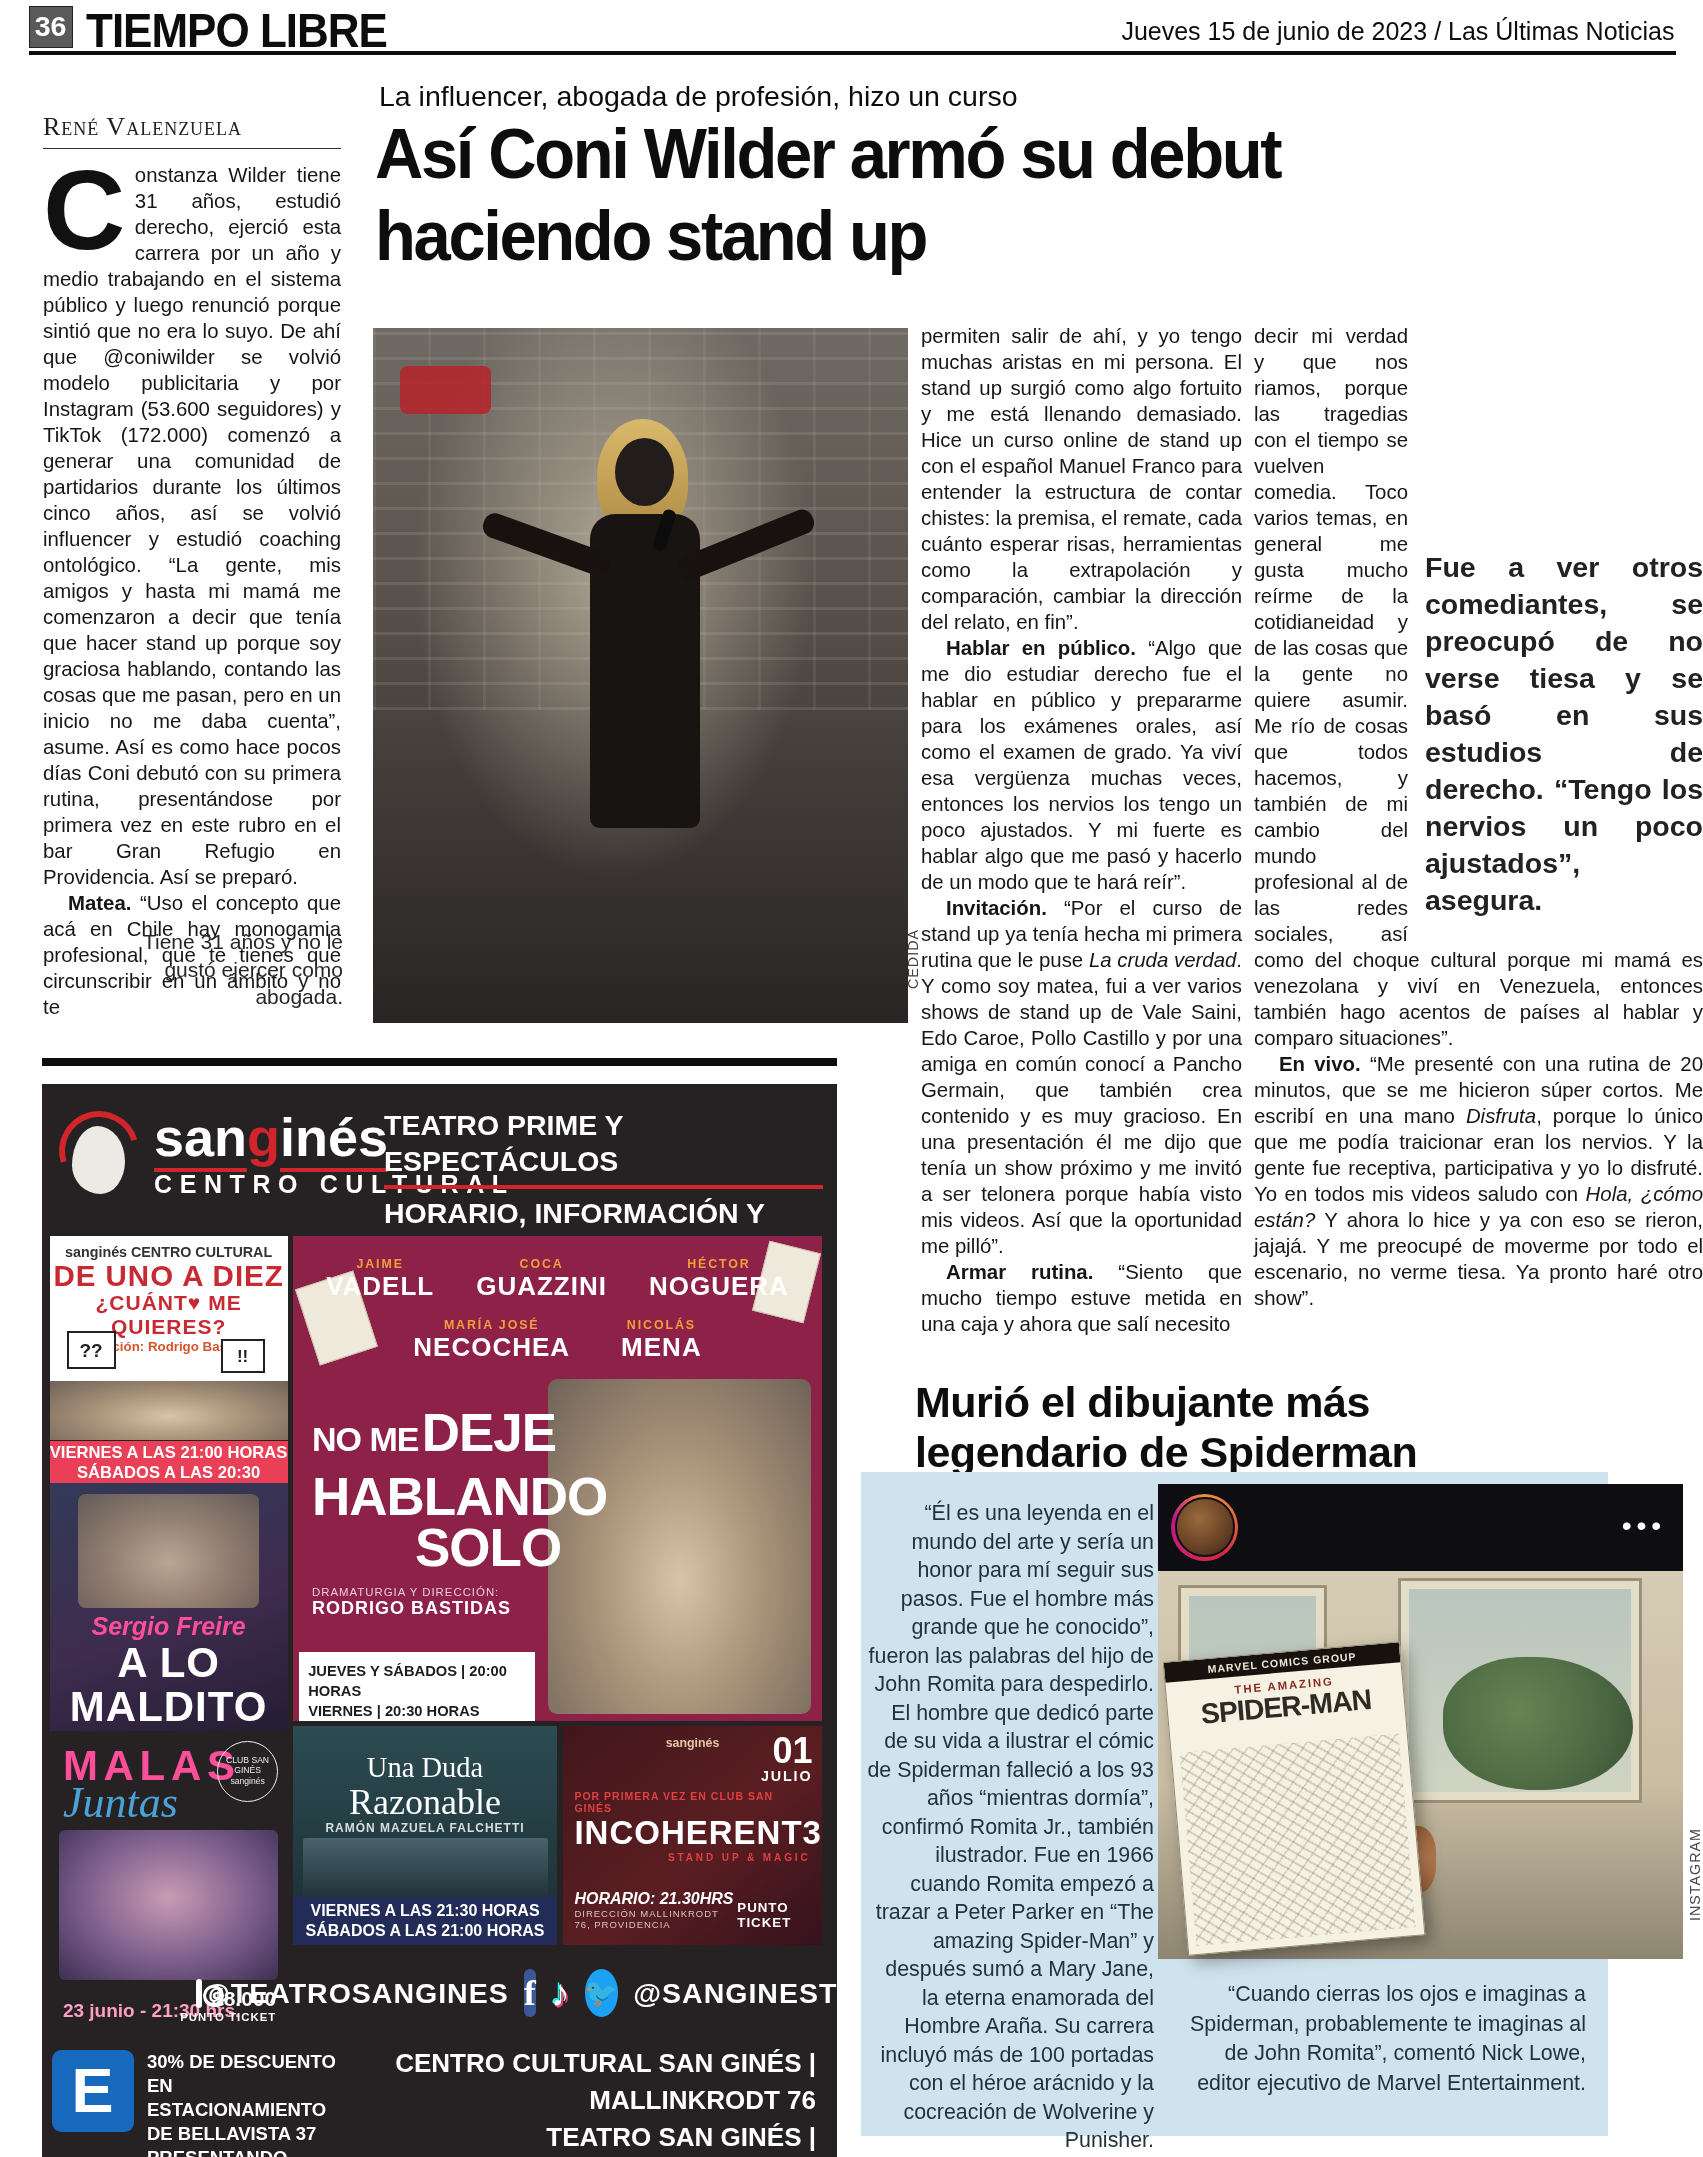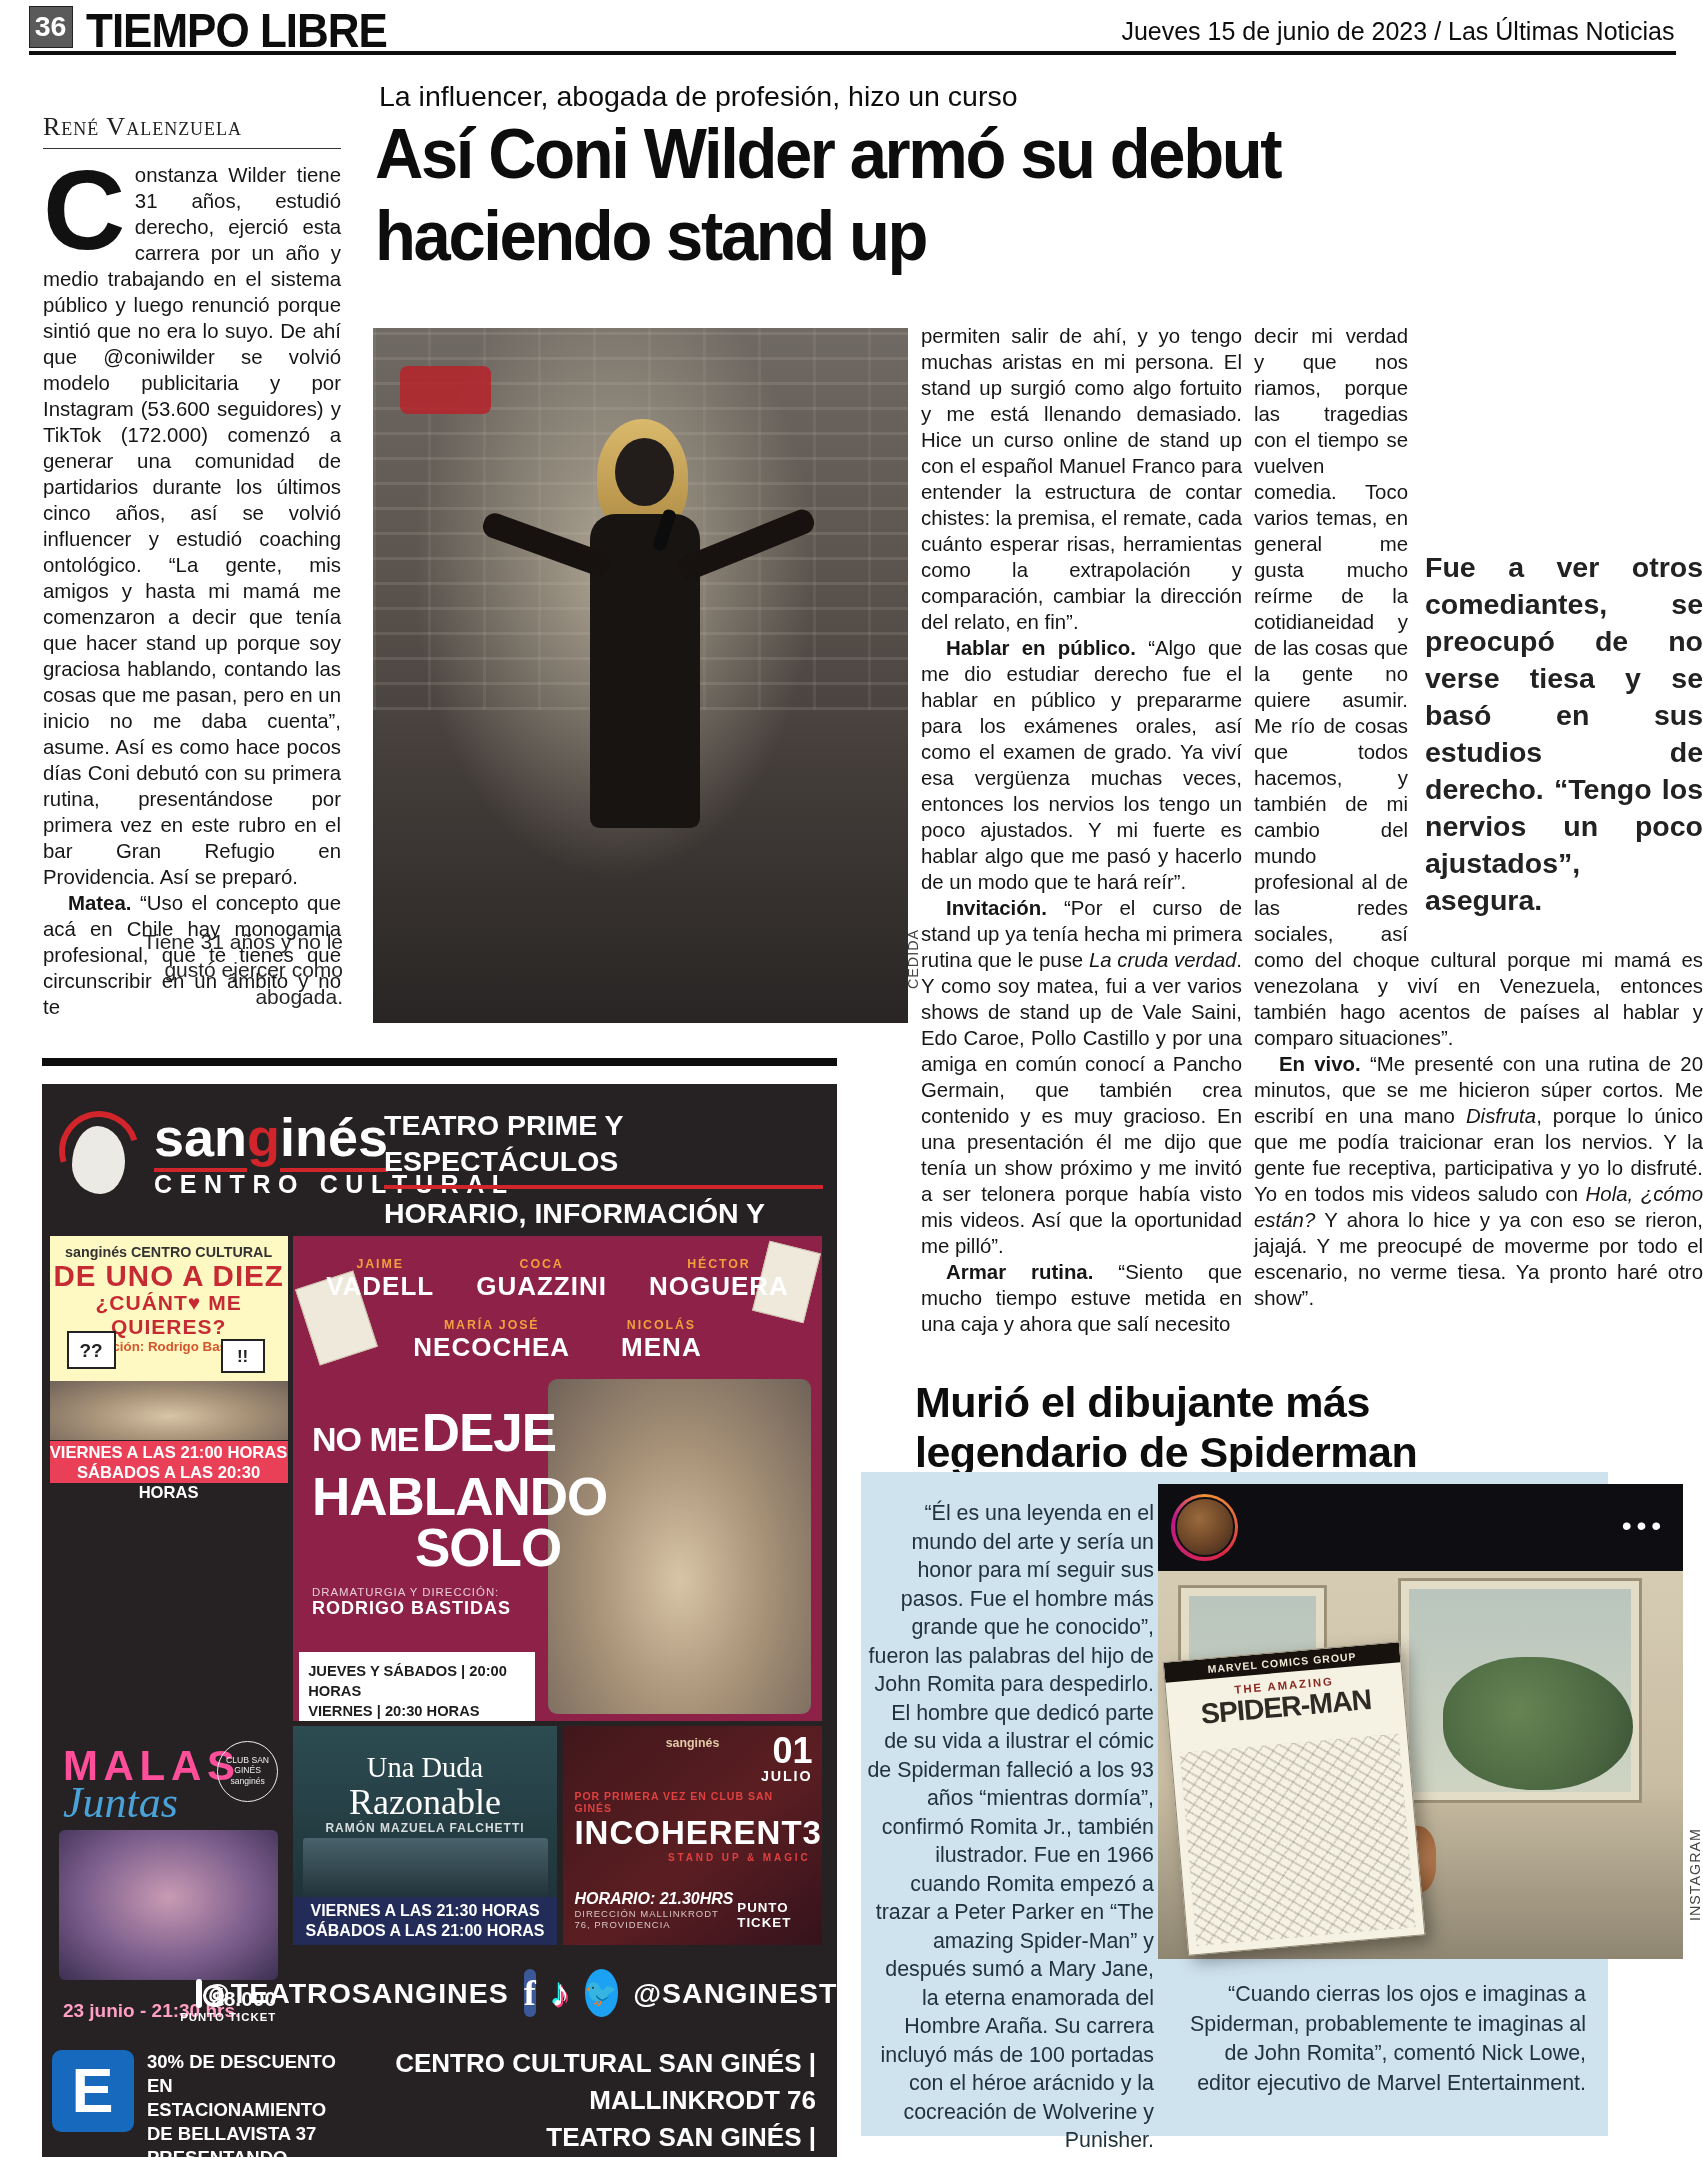--- a/index.html
+++ b/index.html
@@ -53,21 +53,21 @@
   .logo-name .g{color:var(--accent-red)}
   .logo-name .lu{border-bottom:4.8px solid var(--accent-red);padding-bottom:1px}
   .logo-sub{font-size:25px;letter-spacing:7.6px;color:#fff;font-weight:700;margin-top:3.8px}
   .face{position:relative}
   .face .arc{position:absolute;left:0;top:0;width:80px;height:80px;border:6.7px solid transparent;border-top-color:var(--accent-red);border-left-color:var(--accent-red);border-radius:50%;transform:rotate(28deg)}
   .face .blob{position:absolute;left:13.3px;top:15px;width:53px;height:68px;background:#eceae4;border-radius:48% 52% 46% 54%/58% 52% 48% 42%}
   .tagline{font-size:28.5px;line-height:36px;font-weight:700;color:#fff}
   .tagline .site{color:var(--accent-red)}
   .red-rule{background:var(--accent-red);height:4.8px}
   .poster{position:absolute;overflow:hidden}
-  .p-deuno{background:#fef9c3;color:#c62a33}
+  .p-deuno{background:#ffffff;color:#c62a33}
   .p-deuno .brand{font-size:14.3px;color:#333;font-weight:700}
   .p-deuno .t{font-size:29.5px;font-weight:700;letter-spacing:1px;line-height:31px}
   .p-deuno .st{font-size:21px;font-weight:700;letter-spacing:1px}
   .p-deuno .dir{font-size:13.3px;color:#d4562c;font-weight:700}
   .frame{position:absolute;border:2.9px solid #222;background:#fff;color:#222;font-weight:700;text-align:center}
   .castph{background:radial-gradient(ellipse at 50% 60%,#d8c4a6 0%,#a99379 45%,#6f6258 100%)}
   .pinkbanner{background:var(--pink);color:#fff;font-weight:700;font-size:16.6px;line-height:20px;text-align:center;padding-top:1.9px}
   .p-maldito{background:linear-gradient(160deg,#323a57 0%,#3f2c4f 55%,#241d33 100%);color:#fff;text-align:center}
   .p-maldito .artist{font-style:italic;font-weight:700;font-size:25px;color:#ff4f9a}
   .p-maldito .t{font-size:42px;font-weight:700;letter-spacing:1px;line-height:44px}
@@ -214,20 +214,29 @@
       <div class="st">¿CUÁNT♥ ME QUIERES?</div>
       <div class="dir">Dirección: Rodrigo Bastidas</div>
       <div class="frame" style="left:17px;top:95px;width:49px;height:38px;font-size:19px;line-height:36px">??</div>
       <div class="frame" style="right:23px;top:103px;width:44px;height:34px;font-size:17px;line-height:32px">!!</div>
       <div class="castph abs" style="left:0;bottom:0;width:100%;height:59px"></div>
     </div>
     <div class="abs pinkbanner" style="left:7.6px;top:357px;width:238px;height:42px">
       <div>VIERNES A LAS 21:00 HORAS</div>
       <div>SÁBADOS A LAS 20:30 HORAS</div>
     </div>
+    <div class="poster p-maldito" style="left:7.6px;top:399px;width:238px;height:248px">
+      <div class="castph abs" style="left:28.5px;top:11.4px;width:181px;height:114px;border-radius:7.6px;opacity:.8"></div>
+      <div class="abs" style="left:0;top:129px;width:100%">
+        <div class="artist">Sergio Freire</div>
+        <div class="t">A LO MALDITO</div>
+        <div class="d">MARTES 27 DE JUNIO</div>
+
+      </div>
+    </div>
     <div class="poster p-malas" style="left:7.6px;top:647px;width:238px;height:300px;padding:11.4px 13.3px">
       <div class="t1">MALAS</div>
       <div class="t2">Juntas</div>
       <div class="stamp abs" style="right:9.5px;top:9.5px;width:61px;height:61px">
         <div>CLUB SAN GINÉS</div>
         <div>sanginés</div>
       </div>
       <div class="women abs" style="left:9.5px;top:99px;width:219px;height:150px"></div>
       <div class="abs" style="left:13.3px;bottom:9.5px;font-size:19px;font-weight:700;color:#ff9fc4">23 junio - 21:30 hrs.</div>
       <div class="abs rt" style="right:11.4px;bottom:7.6px">

